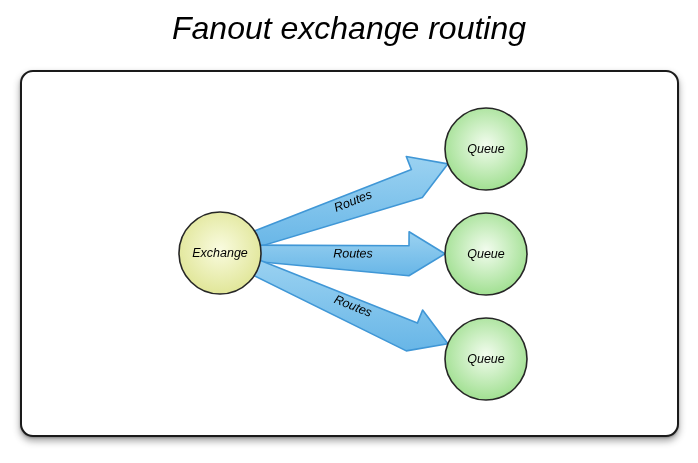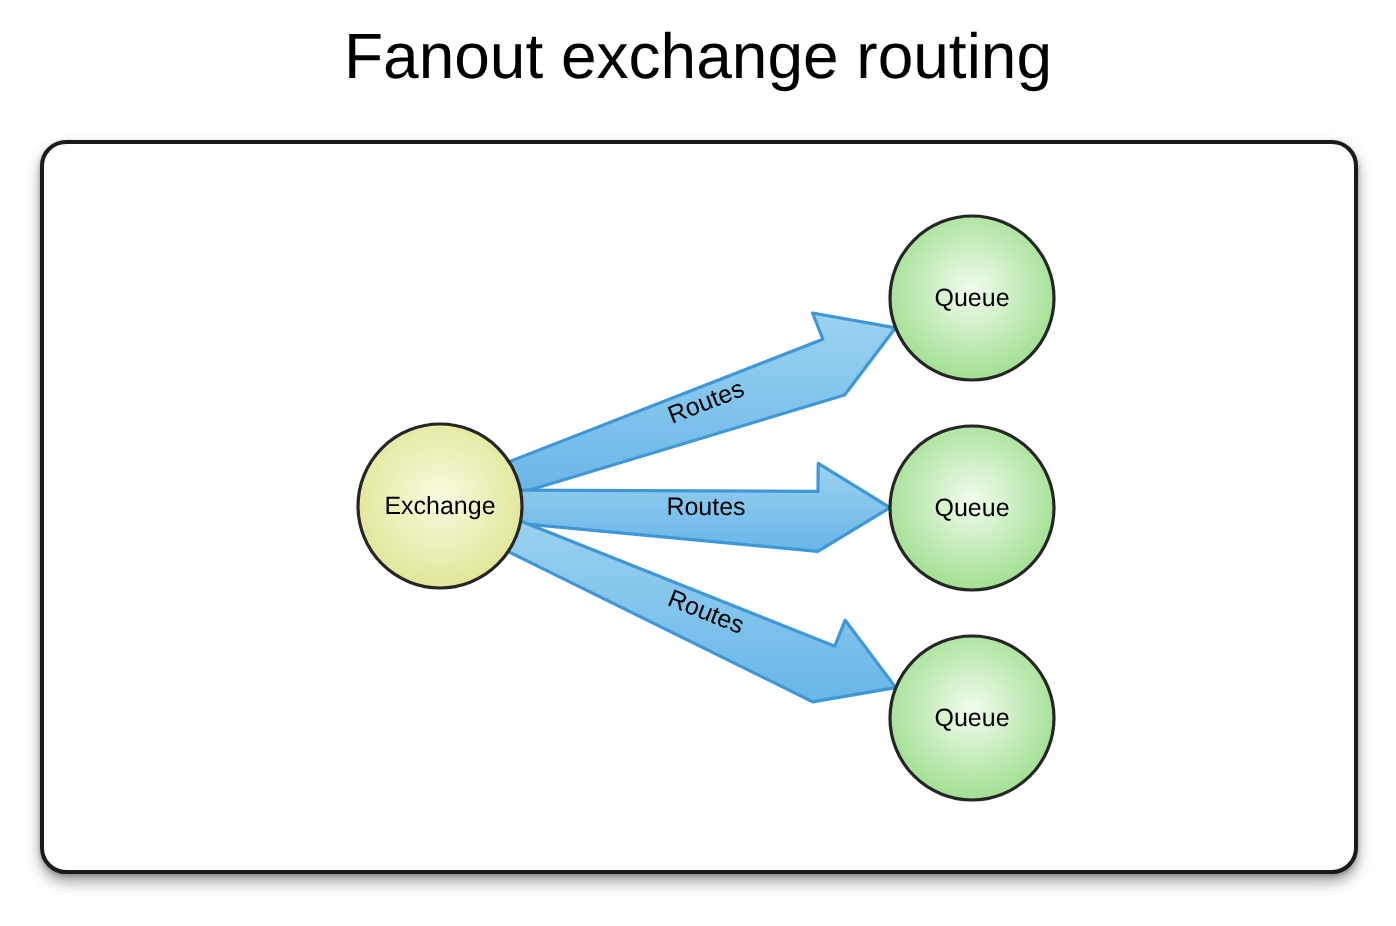--- a/index.html
+++ b/index.html
@@ -1,19 +1,20 @@
 <!DOCTYPE html>
 <html><head>
 <meta charset="utf-8">
 <style>
   html, body { margin: 0; padding: 0; background: #ffffff; }
   .page {
     position: relative; width: 698px; height: 463px;
     background: #ffffff; overflow: hidden;
     font-family: "Liberation Sans", "DejaVu Sans", sans-serif;
+    font-style: italic;
   }
   .title {
     position: absolute; left: 0; top: 9px; width: 698px;
     text-align: center; font-size: 32px; line-height: 38px;
     color: #000000; font-weight: 400;
   }
   .panel {
     position: absolute; left: 20px; top: 70px; width: 659px; height: 367px;
     box-sizing: border-box; background: #ffffff;
     border: 2px solid #1a1a1a; border-radius: 13px;

